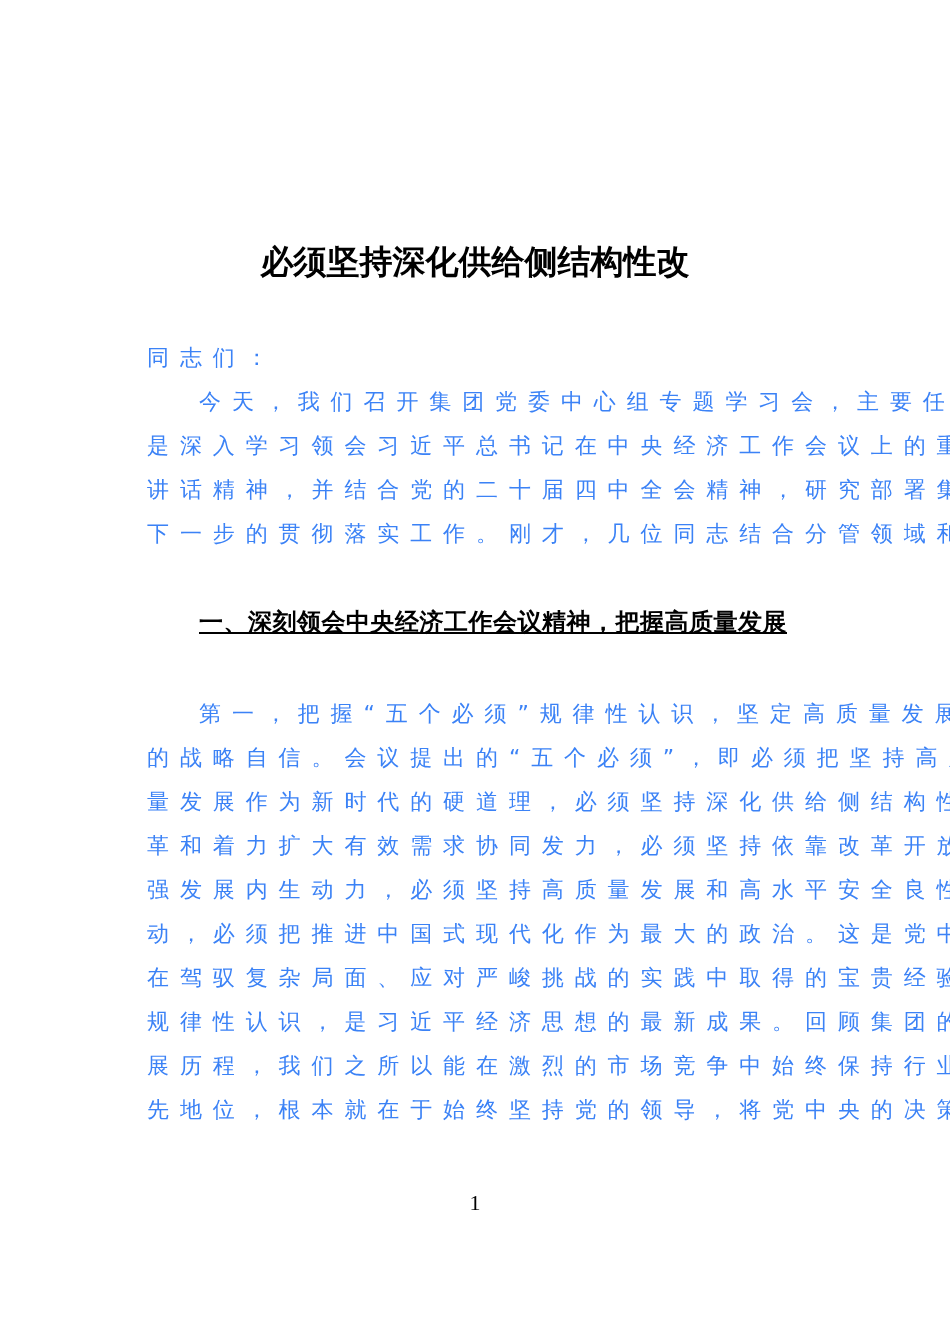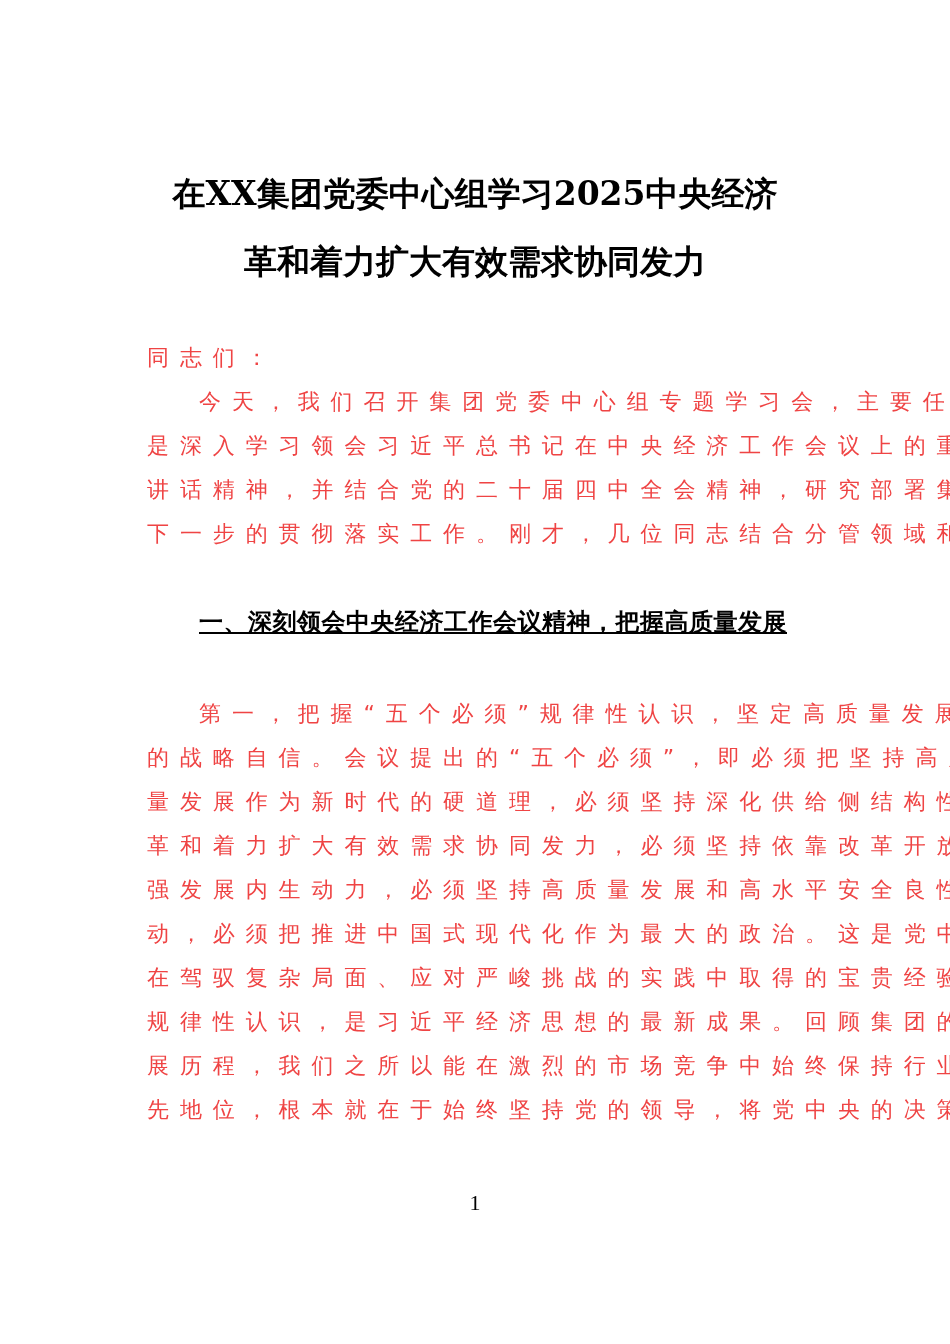--- a/index.html
+++ b/index.html
@@ -37,21 +37,21 @@
     .title.l2 { top: 240px; }
     .body-text {
       position: absolute;
       left: 147px;
       width: 660px;
       font-family: "DejaVu Sans", "Liberation Sans", sans-serif;
       font-size: 22px;
       line-height: 44px;
       letter-spacing: 10.9px;
       white-space: nowrap;
-      color: #ef4444;
+      color: #3b82f6;
     }
     .line { display: block; height: 44px; white-space: nowrap; overflow: visible; }
     .indent { padding-left: 52px; }
     .heading {
       font-weight: bold;
       letter-spacing: 0.5px;
       font-size: 24px;
       color: #000000;
       text-decoration: underline;
     }
@@ -65,22 +65,21 @@
       font-family: "Liberation Serif", "DejaVu Serif", serif;
       font-size: 22px;
       color: #000000;
     }
   </style>
 </head>
 <body>
 
 <div class="page">
 
-  <div class="title l1">在XX集团党委中心组学习2025中央经济</div>
-  <div class="title l2">革和着力扩大有效需求协同发力</div>
+  <div class="title l2">必须坚持深化供给侧结构性改</div>
 
   <div class="body-text" style="top:336px;">
     <span class="line">同志们：</span>
   </div>
 
   <div class="body-text" style="top:380px;">
     <span class="line indent">今天，我们召开集团党委中心组专题学习会，主要任务</span>
     <span class="line">是深入学习领会习近平总书记在中央经济工作会议上的重要</span>
     <span class="line">讲话精神，并结合党的二十届四中全会精神，研究部署集团</span>
     <span class="line">下一步的贯彻落实工作。刚才，几位同志结合分管领域和学</span>

